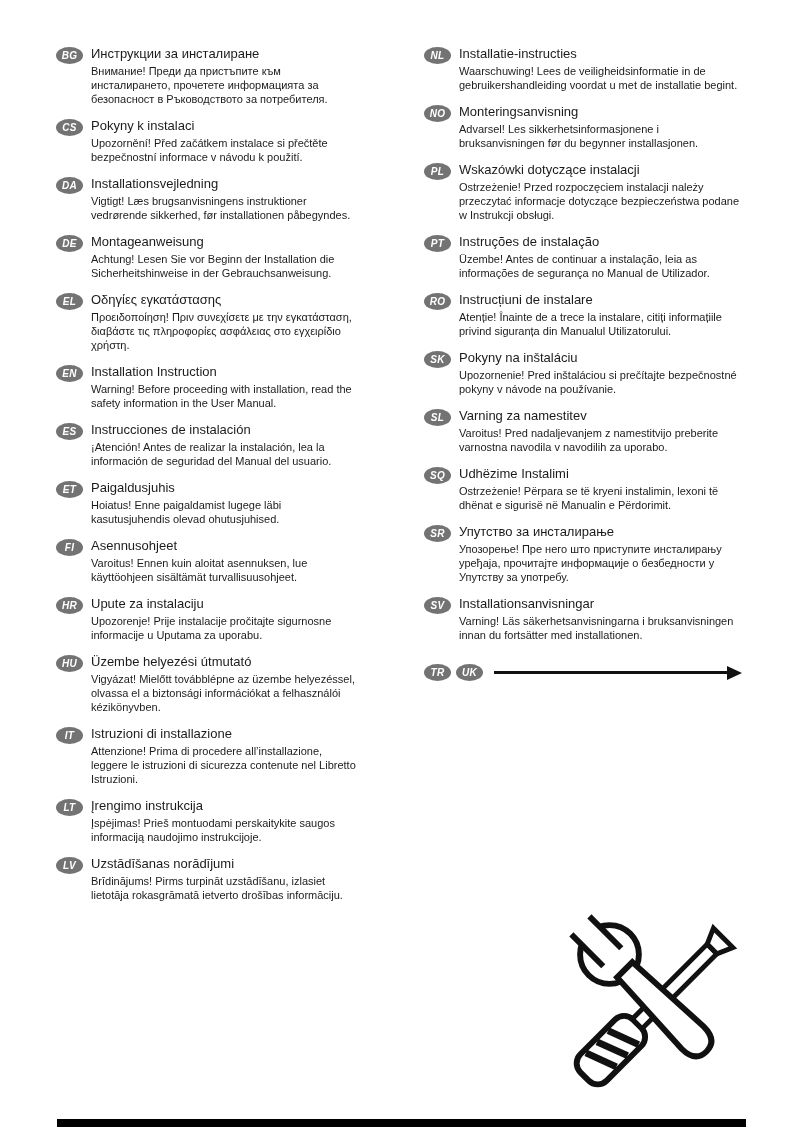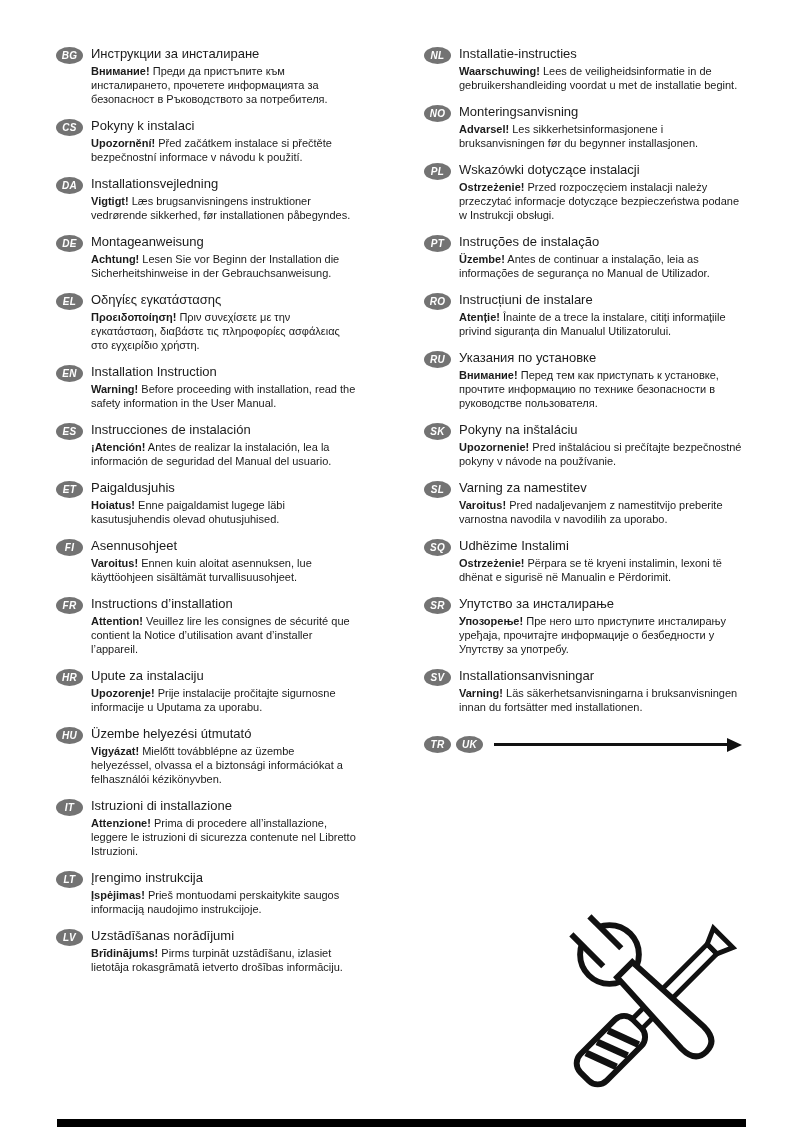--- a/index.html
+++ b/index.html
@@ -25,21 +25,21 @@
     border-radius: 50%;
     text-align: center;
     line-height: 17px;
     font-size: 10px; font-weight: 700; font-style: italic;
     letter-spacing: 0.3px;
     margin-right: 8px; margin-top: 1px;
   }
   .entry-text { flex: 1 1 auto; }
   .entry-title { font-size: 13px; line-height: 16px; margin-bottom: 2px; }
   .entry-body { font-size: 11px; line-height: 14px; }
-  .warn { font-weight: 700; text-align: right; }
+  .warn { font-weight: 400; text-align: right; }
 
   .truk-row { display: flex; align-items: center; margin-top: 22px; }
   .truk-row .badge { margin-right: 5px; margin-top: 0; }
   .arrow { flex: 1 1 auto; display: flex; align-items: center; margin-left: 6px; }
   .arrow-line { flex: 1 1 auto; height: 3px; background: #111; }
   .arrow-head {
     width: 0; height: 0;
     border-left: 15px solid #111;
     border-top: 7px solid transparent;
     border-bottom: 7px solid transparent;
@@ -117,27 +117,20 @@
         </div>
       </div>
       <div class="entry">
         <span class="badge">FI</span>
         <div class="entry-text">
           <div class="entry-title">Asennusohjeet</div>
           <div class="entry-body"><span class="warn">Varoitus!</span> <span>Ennen kuin aloitat asennuksen, lue käyttöohjeen sisältämät turvallisuusohjeet.</span></div>
         </div>
       </div>
       <div class="entry">
-        <span class="badge">FR</span>
-        <div class="entry-text">
-          <div class="entry-title">Instructions d’installation</div>
-          <div class="entry-body"><span class="warn">Attention!</span> <span>Veuillez lire les consignes de sécurité que contient la Notice d’utilisation avant d’installer l’appareil.</span></div>
-        </div>
-      </div>
-      <div class="entry">
         <span class="badge">HR</span>
         <div class="entry-text">
           <div class="entry-title">Upute za instalaciju</div>
           <div class="entry-body"><span class="warn">Upozorenje!</span> <span>Prije instalacije pročitajte sigurnosne informacije u Uputama za uporabu.</span></div>
         </div>
       </div>
       <div class="entry">
         <span class="badge">HU</span>
         <div class="entry-text">
           <div class="entry-title">Üzembe helyezési útmutató</div>
@@ -195,27 +188,20 @@
           <div class="entry-text">
             <div class="entry-title">Instruções de instalação</div>
             <div class="entry-body"><span class="warn">Üzembe!</span> <span>Antes de continuar a instalação, leia as informações de segurança no Manual de Utilizador.</span></div>
           </div>
         </div>
         <div class="entry">
           <span class="badge">RO</span>
           <div class="entry-text">
             <div class="entry-title">Instrucțiuni de instalare</div>
             <div class="entry-body"><span class="warn">Atenție!</span> <span>Înainte de a trece la instalare, citiți informațiile privind siguranța din Manualul Utilizatorului.</span></div>
-          </div>
-        </div>
-        <div class="entry">
-          <span class="badge">RU</span>
-          <div class="entry-text">
-            <div class="entry-title">Указания по установке</div>
-            <div class="entry-body"><span class="warn">Внимание!</span> <span>Перед тем как приступать к установке, прочтите информацию по технике безопасности в руководстве пользователя.</span></div>
           </div>
         </div>
         <div class="entry">
           <span class="badge">SK</span>
           <div class="entry-text">
             <div class="entry-title">Pokyny na inštaláciu</div>
             <div class="entry-body"><span class="warn">Upozornenie!</span> <span>Pred inštaláciou si prečítajte bezpečnostné pokyny v návode na používanie.</span></div>
           </div>
         </div>
         <div class="entry">

